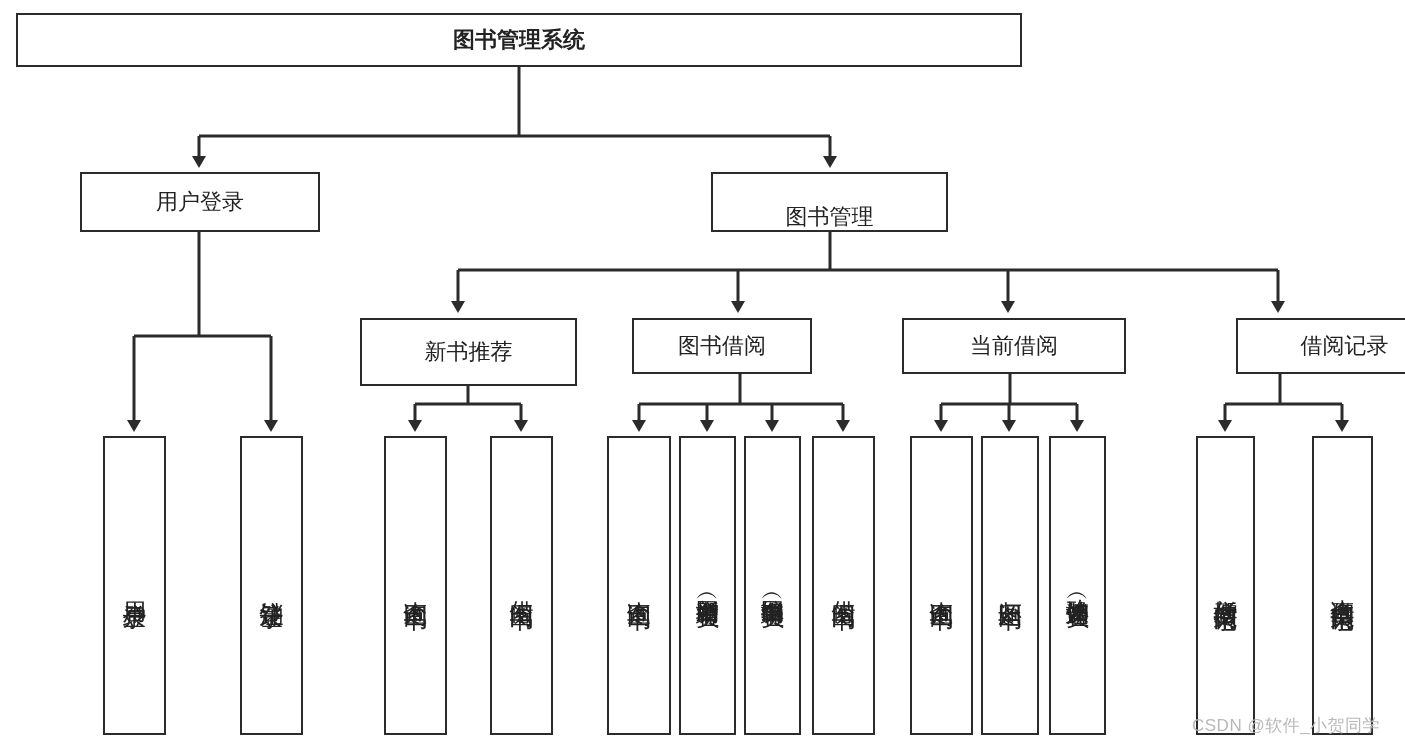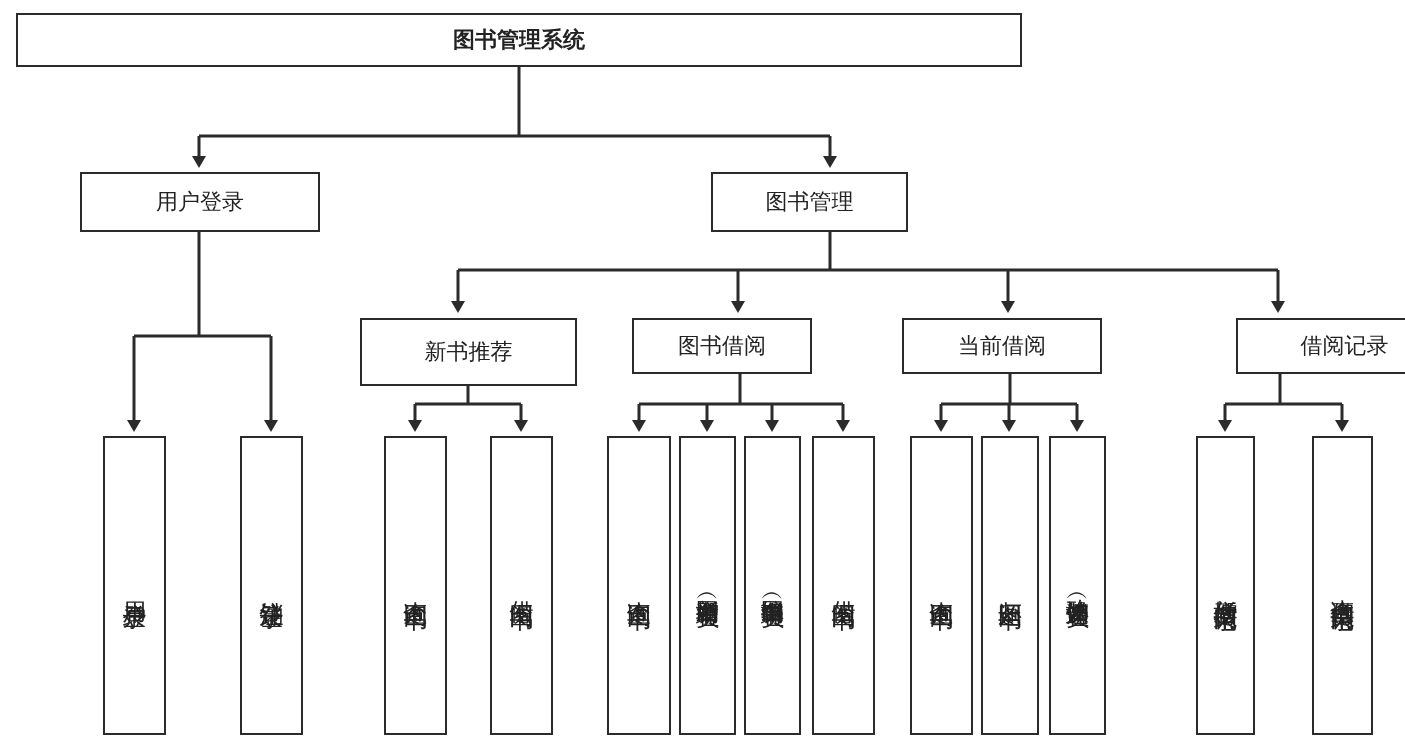--- a/index.html
+++ b/index.html
@@ -124,33 +124,33 @@
   </svg>
 
   <div class="node h-node" style="left:16px; top:13px; width:1006px; height:54px;font-weight:bold;">
     <span class="node-label">图书管理系统</span>
   </div>
 
   <div class="node h-node" style="left:80px; top:172px; width:240px; height:60px;">
     <span class="node-label">用户登录</span>
   </div>
 
-  <div class="node h-node" style="left:711px; top:172px; width:197px; height:60px;">
+  <div class="node h-node" style="left:711px; top:172px; width:237px; height:60px;align-items:flex-end;">
     <span class="node-label">图书管理</span>
   </div>
 
   <div class="node h-node" style="left:360px; top:318px; width:217px; height:68px;">
     <span class="node-label">新书推荐</span>
   </div>
 
   <div class="node h-node" style="left:632px; top:318px; width:180px; height:56px;">
     <span class="node-label">图书借阅</span>
   </div>
 
-  <div class="node h-node" style="left:902px; top:318px; width:200px; height:56px;">
+  <div class="node h-node" style="left:902px; top:318px; width:224px; height:56px;">
     <span class="node-label">当前借阅</span>
   </div>
 
   <div class="node h-node" style="left:1236px; top:318px; width:217px; height:56px;">
     <span class="node-label">借阅记录</span>
   </div>
 
   <div class="node v-node" style="left:103px; top:436px; width:63px; height:299px;">
     <span class="node-label">用户登录</span>
   </div>
@@ -196,14 +196,15 @@
   </div>
 
   <div class="node v-node" style="left:1196px; top:436px; width:59px; height:299px;">
     <span class="node-label">新增借阅记录</span>
   </div>
 
   <div class="node v-node" style="left:1312px; top:436px; width:61px; height:299px;">
     <span class="node-label">查询借阅记录</span>
   </div>
 
+  <div id="watermark">CSDN @软件_小贺同学</div>
 
 </div>
 
 </body></html>

